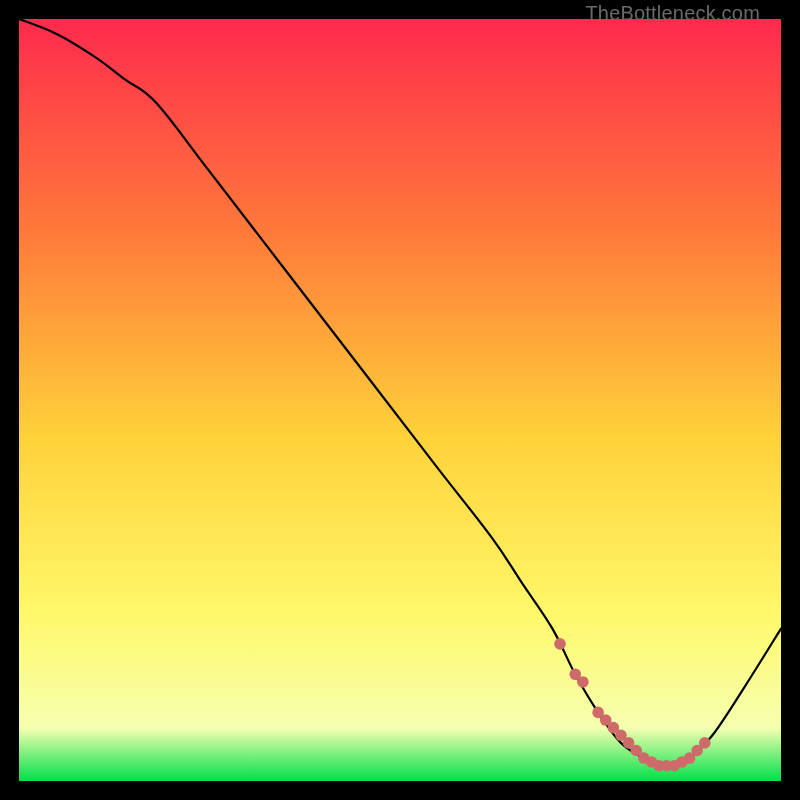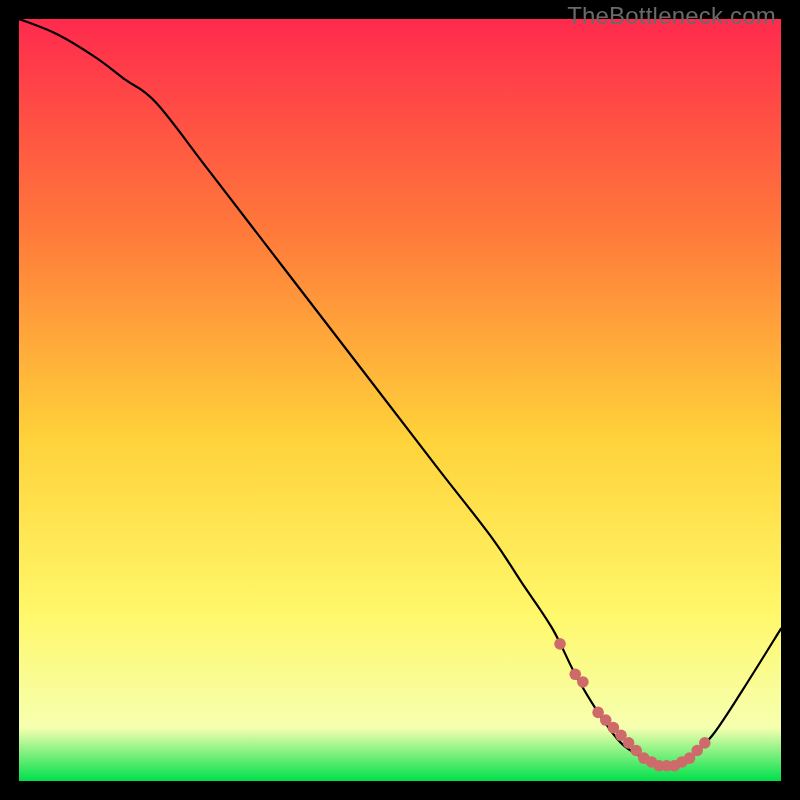--- a/index.html
+++ b/index.html
@@ -22,23 +22,23 @@
     left: 19px;
     top: 19px;
     width: 762px;
     height: 762px;
     overflow: hidden;
     box-sizing: border-box;
   }
   .watermark {
     position: absolute;
     top: 2px;
-    right: 24px;
+    right: 40px;
     color: #6a6a6a;
-    font-size: 24px;
+    font-size: 20px;
     font-weight: 500;
     letter-spacing: 0.2px;
   }
   svg { display: block; }
 </style>
 </head>
 <body>
 
 <div class="stage">
 

